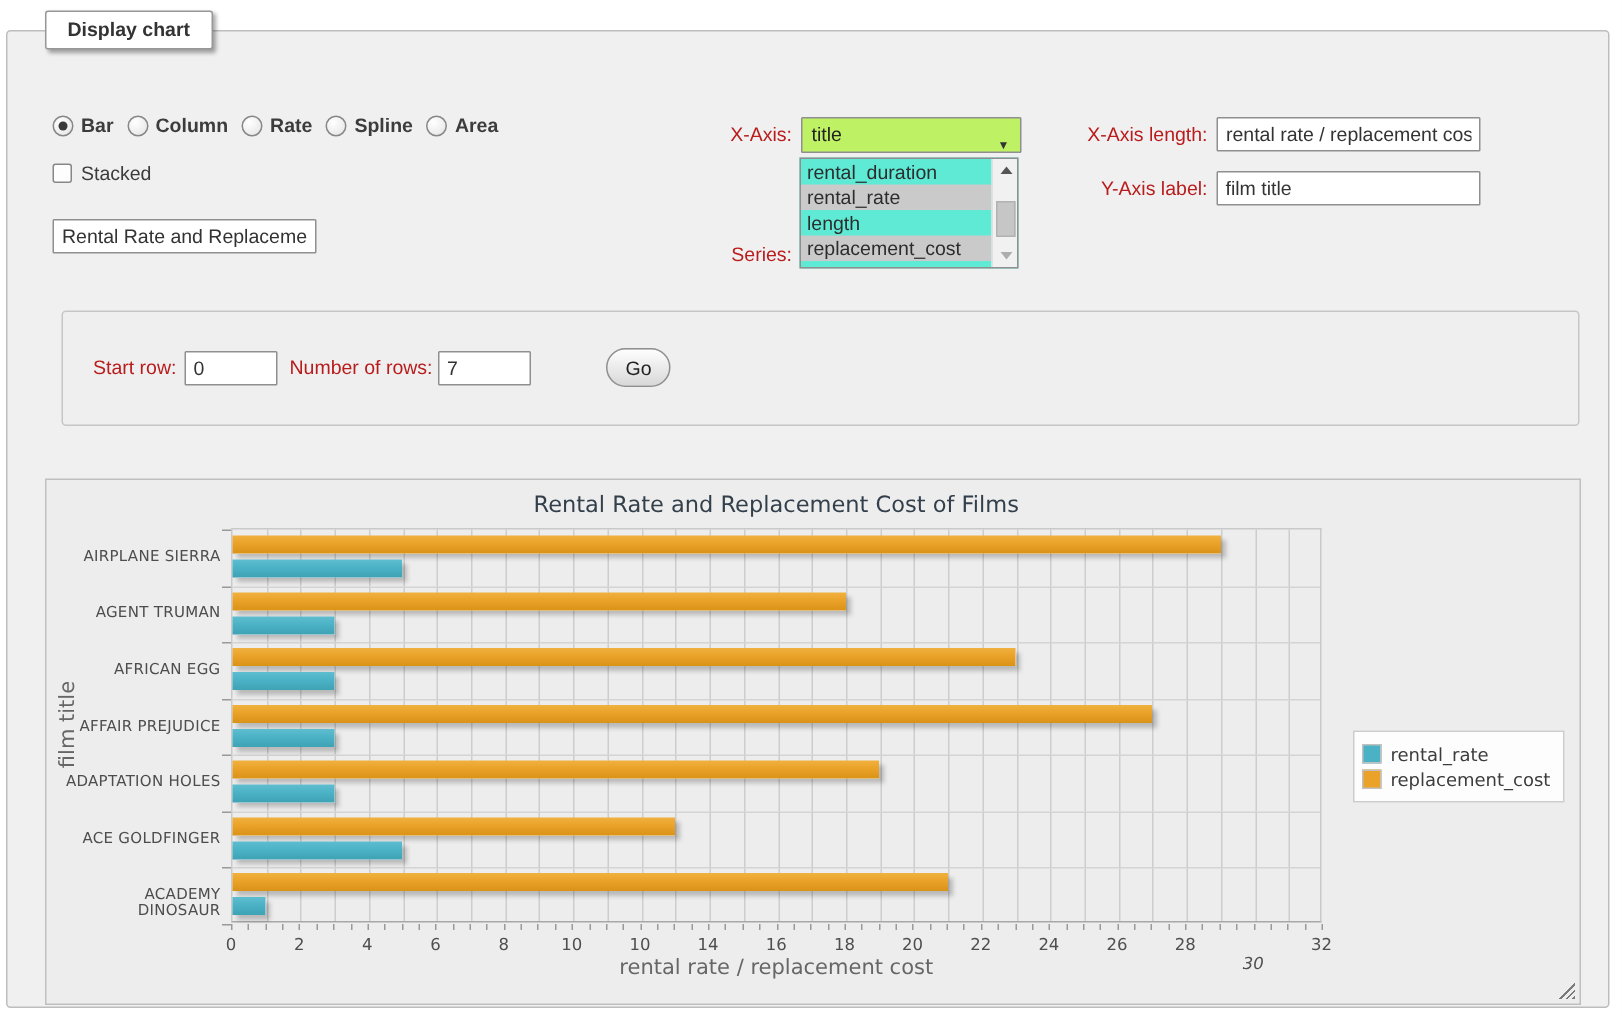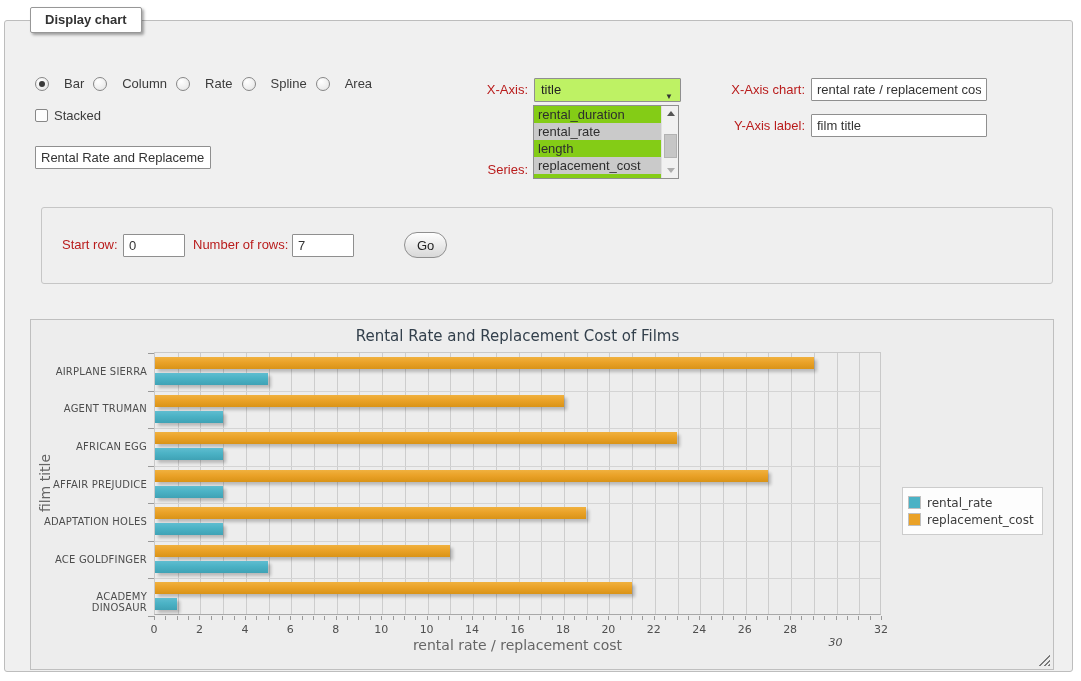--- a/index.html
+++ b/index.html
@@ -13,21 +13,21 @@
   .legend-tab { position:absolute; left:25px; top:-14px; background:#fff;
                 border:1px solid #979797; padding:4px 14px 5px 14px;
                 font-size:13px; font-weight:bold; color:#333;
                 box-shadow:2px 2px 3px rgba(0,0,0,0.35); border-radius:2px; }
 
   .lbl { position:absolute; font-size:13px; color:#b91c1c; white-space:nowrap; }
   .r-lbl { text-align:right; }
 
   
   .radio-row { position:absolute; left:30px; top:55px; display:flex; align-items:center; gap:9px; }
-  .radio-item { display:flex; align-items:flex-end; gap:15px; font-size:13px; color:#3c3c3c; }
+  .radio-item { display:flex; align-items:flex-end; gap:5px; font-size:13px; color:#3c3c3c;font-weight:bold; }
   .radio { width:14px; height:14px; border-radius:50%; border:1px solid #878787;
            background:radial-gradient(circle at 35% 30%, #fff, #e3e3e3); display:inline-block; position:relative; }
   .radio.checked::after { content:""; position:absolute; left:3px; top:3px; width:6px; height:6px;
            border-radius:50%; background:#3a3a3a; }
   .checkbox { width:13px; height:13px; border:1px solid #878787; border-radius:2px;
            background:#fdfdfd; display:inline-block; }
   .stacked-row { position:absolute; left:30px; top:87px; display:flex; align-items:center; gap:6px;
            font-size:13px; color:#3c3c3c; }
 
   
@@ -35,21 +35,21 @@
             font-family:"Liberation Sans", sans-serif; font-size:13px; color:#333;
             padding:0 5px; border-radius:1px; }
 
   
   .fselect { position:absolute; left:529px; top:57px; width:147px; height:24px; background:#bef264;
              border:1px solid #8f8f8f; font-size:13px; color:#222; line-height:22px;
              padding-left:6px; border-radius:1px; cursor:default; }
   .fselect .arrow { position:absolute; right:7px; top:7px; font-size:8px; color:#333; }
 
   
-  .listbox { position:absolute; left:528px; top:84px; width:146px; height:74px; background:#84cc16;
+  .listbox { position:absolute; left:528px; top:84px; width:146px; height:74px; background:#5eead4;
              border:1px solid #8f8f8f; overflow:hidden; }
   .listbox .opt { height:17px; line-height:17px; font-size:13px; color:#2d2d2d;
              padding-left:4px; margin-right:17px; white-space:nowrap; }
   .listbox .opt.sel { background:#cacaca; }
   .sbar { position:absolute; right:0; top:0; bottom:0; width:17px; background:#f1f1f1;
           border-left:1px solid #e0e0e0; }
   .sbar .btn-up, .sbar .btn-dn { position:absolute; left:0; width:17px; height:15px; }
   .sbar .btn-up { top:0; } .sbar .btn-dn { bottom:0; }
   .tri-up { width:0; height:0; border-left:4px solid transparent; border-right:4px solid transparent;
             border-bottom:5px solid #555; margin:5px auto; }
@@ -152,21 +152,21 @@
         <div class="btn-up">
             <div class="tri-up"></div>
           </div>
         <div class="thumb"></div>
         <div class="btn-dn">
             <div class="tri-dn"></div>
           </div>
       </div>
     </div>
 
-    <div class="lbl r-lbl" style="left:690px; top:61px; width:110px;">X-Axis chart:</div>
+    <div class="lbl r-lbl" style="left:690px; top:61px; width:110px;">X-Axis length:</div>
     <input class="tinput" style="left: 806px; top: 57px; width: 176px;" value="rental rate / replacement cost">
 
     <div class="lbl r-lbl" style="left:690px; top:97px; width:110px;">Y-Axis label:</div>
     <input class="tinput" style="left: 806px; top: 93px; width: 176px;" value="film title">
 
     <div class="rows-panel">
       <div class="lbl" style="left:20px; top:29px;">Start row:</div>
       <input class="tinput" style="left: 81px; top: 26px; width: 62px;" value="0">
       <div class="lbl" style="left:151px; top:29px;">Number of rows:</div>
       <input class="tinput" style="left: 250px; top: 26px; width: 62px;" value="7">

